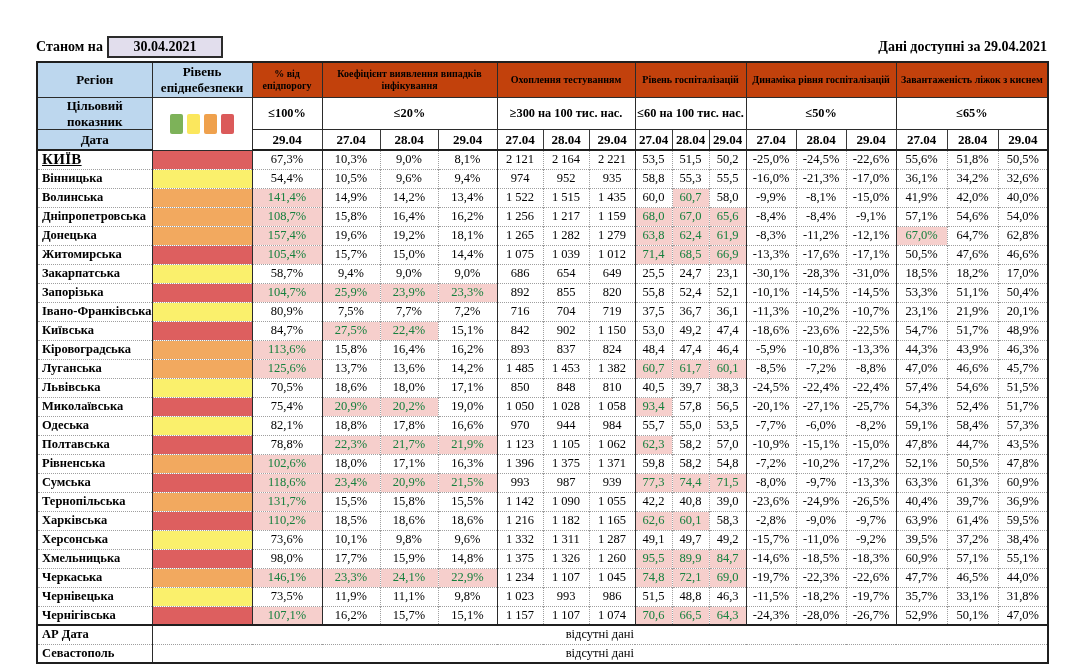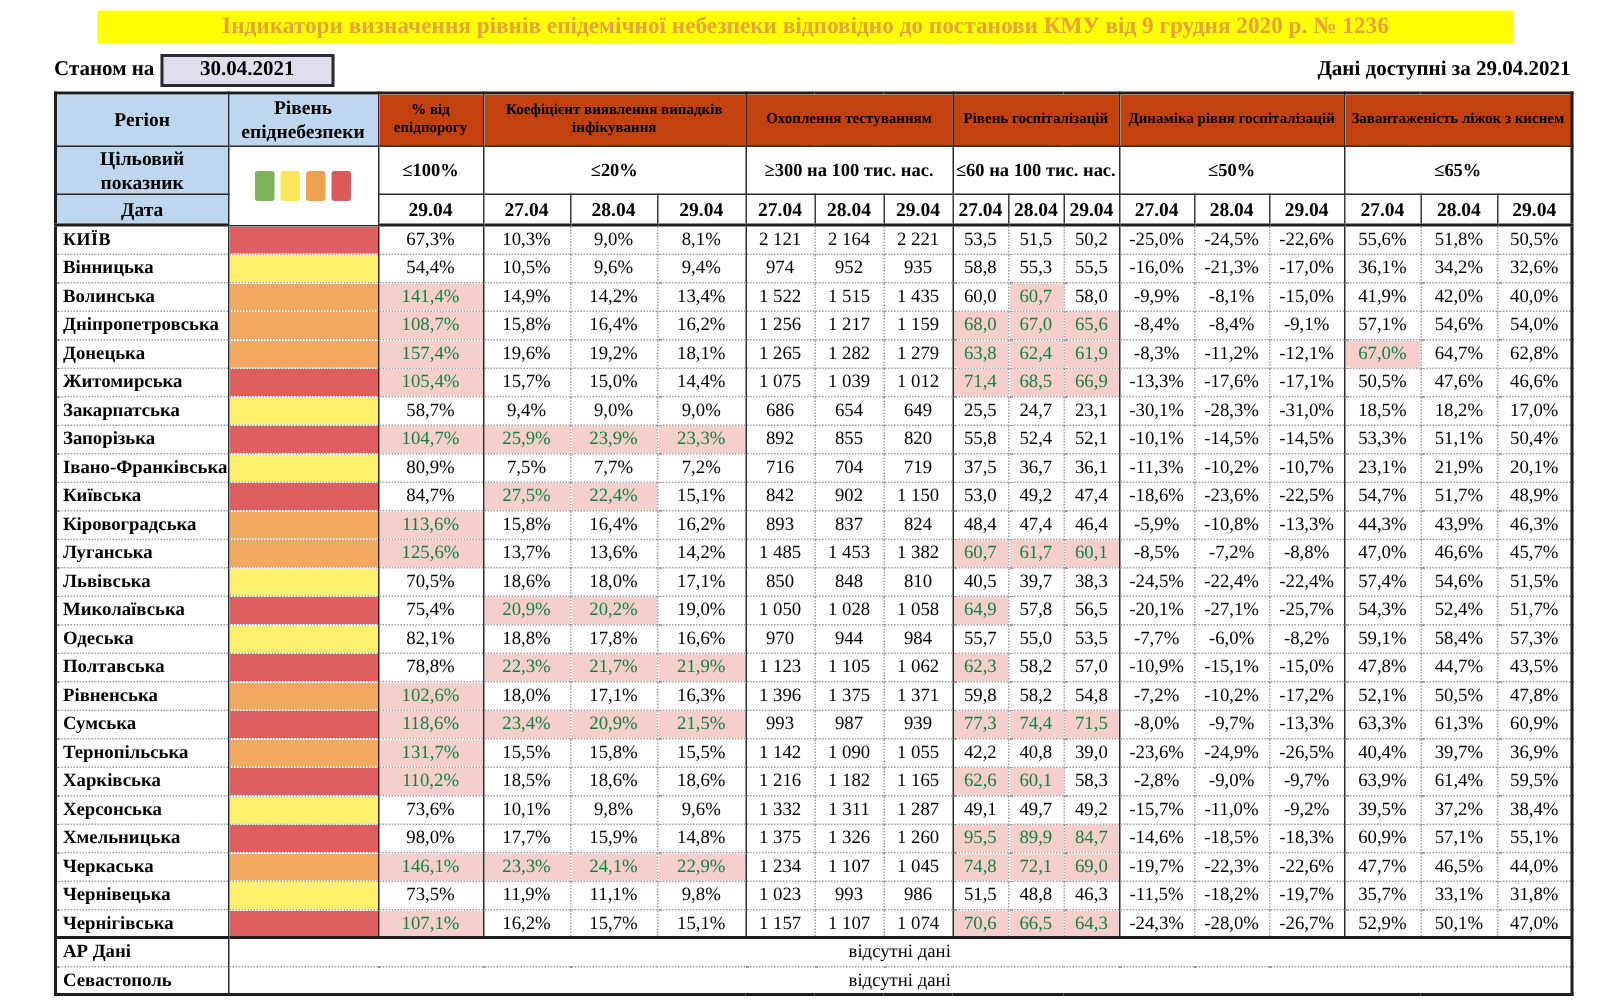--- a/index.html
+++ b/index.html
@@ -27,34 +27,33 @@
         border:1px solid #2b2b2b;margin-left:16px;}
   .dcell{background:#fff;font-weight:bold;font-size:13px;text-align:center;
         border:1px solid #3a3a3a;border-bottom:2px solid #1f1f1f;}
   #hrow1 th{height:34px;}
   #hrow2 th{height:26px;}
   #hrow3 th{height:19px;}
   
   tbody tr{height:19px;}
   .region-cell{font-weight:bold;font-size:12.5px;text-align:left;padding-left:4px;
         border-right:1px solid #2b2b2b;border-top:1px dotted #9f9f9f;}
-  .region-big{font-size:12px;letter-spacing:.3px;}
+  .region-big{font-size:15px;letter-spacing:.3px;text-decoration:underline;}
   .level-cell{border-right:1px solid #2b2b2b;border-top:1px dotted #9f9f9f;}
   .num{font-size:12.5px;text-align:center;border-top:1px dotted #9f9f9f;border-left:1px dotted #9f9f9f;}
   .sl{border-left:1px solid #2b2b2b;}
   .hl{background:#f6cfcc;color:#15803d;}
   .nodata-row td{border-top:1px dotted #9f9f9f;}
   .nodata-first td{border-top:2px solid #1f1f1f;}
   .nodata-span{font-size:12.5px;text-align:center;border-left:1px solid #2b2b2b;margin-left:44px;}
 </style>
 </head>
 <body>
 
 <div class="page">
-  <div class="title-bar">Індикатори визначення рівнів епідемічної небезпеки відповідно до постанови КМУ від 9 грудня 2020 р. № 1236</div>
 
   <div class="meta-row">
     <div class="meta-left">
       <span>Станом на</span>
       <span class="asof-box">30.04.2021</span>
     </div>
     <div class="meta-right">
       <span>Дані доступні за </span>
       <span>29.04.2021</span>
     </div>
@@ -386,21 +385,21 @@
         <tr>
           <td class="region-cell">Миколаївська</td>
           <td class="level-cell" style="background: rgb(221, 95, 95);"></td>
           <td class="num sl">75,4%</td>
           <td class="num sl hl">20,9%</td>
           <td class="num hl">20,2%</td>
           <td class="num">19,0%</td>
           <td class="num sl">1 050</td>
           <td class="num">1 028</td>
           <td class="num">1 058</td>
-          <td class="num sl hl">64,9</td>
+          <td class="num sl hl">93,4</td>
           <td class="num">57,8</td>
           <td class="num">56,5</td>
           <td class="num sl">-20,1%</td>
           <td class="num">-27,1%</td>
           <td class="num">-25,7%</td>
           <td class="num sl">54,3%</td>
           <td class="num">52,4%</td>
           <td class="num">51,7%</td>
         </tr>
         <tr>
@@ -617,21 +616,21 @@
           <td class="num hl">66,5</td>
           <td class="num hl">64,3</td>
           <td class="num sl">-24,3%</td>
           <td class="num">-28,0%</td>
           <td class="num">-26,7%</td>
           <td class="num sl">52,9%</td>
           <td class="num">50,1%</td>
           <td class="num">47,0%</td>
         </tr>
         <tr class="nodata-row nodata-first">
-          <td class="region-cell">АР Дані</td>
+          <td class="region-cell">АР Дата</td>
           <td colspan="17" class="nodata-span">відсутні дані</td>
         </tr>
         <tr class="nodata-row">
           <td class="region-cell">Севастополь</td>
           <td colspan="17" class="nodata-span">відсутні дані</td>
         </tr>
       </tbody>
   </table>
 </div>
 

